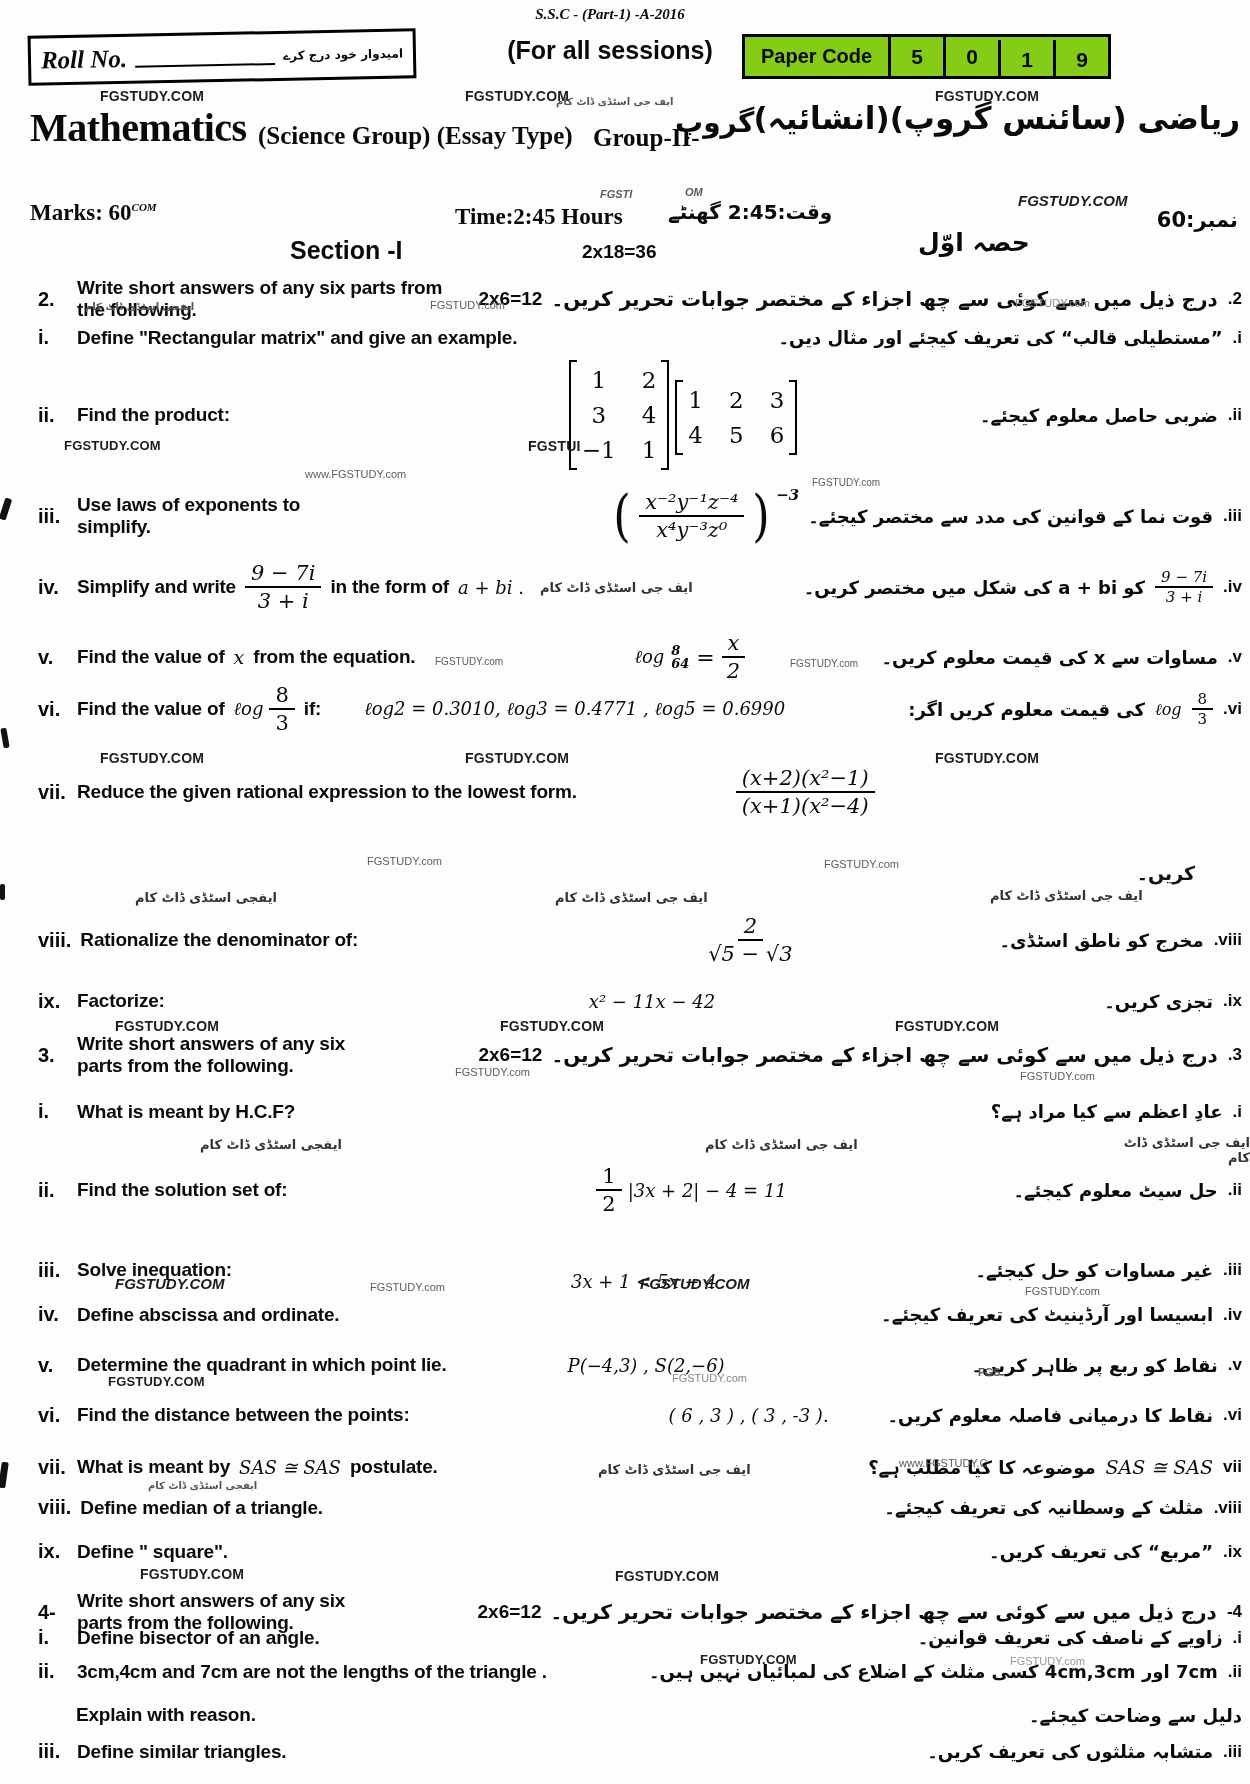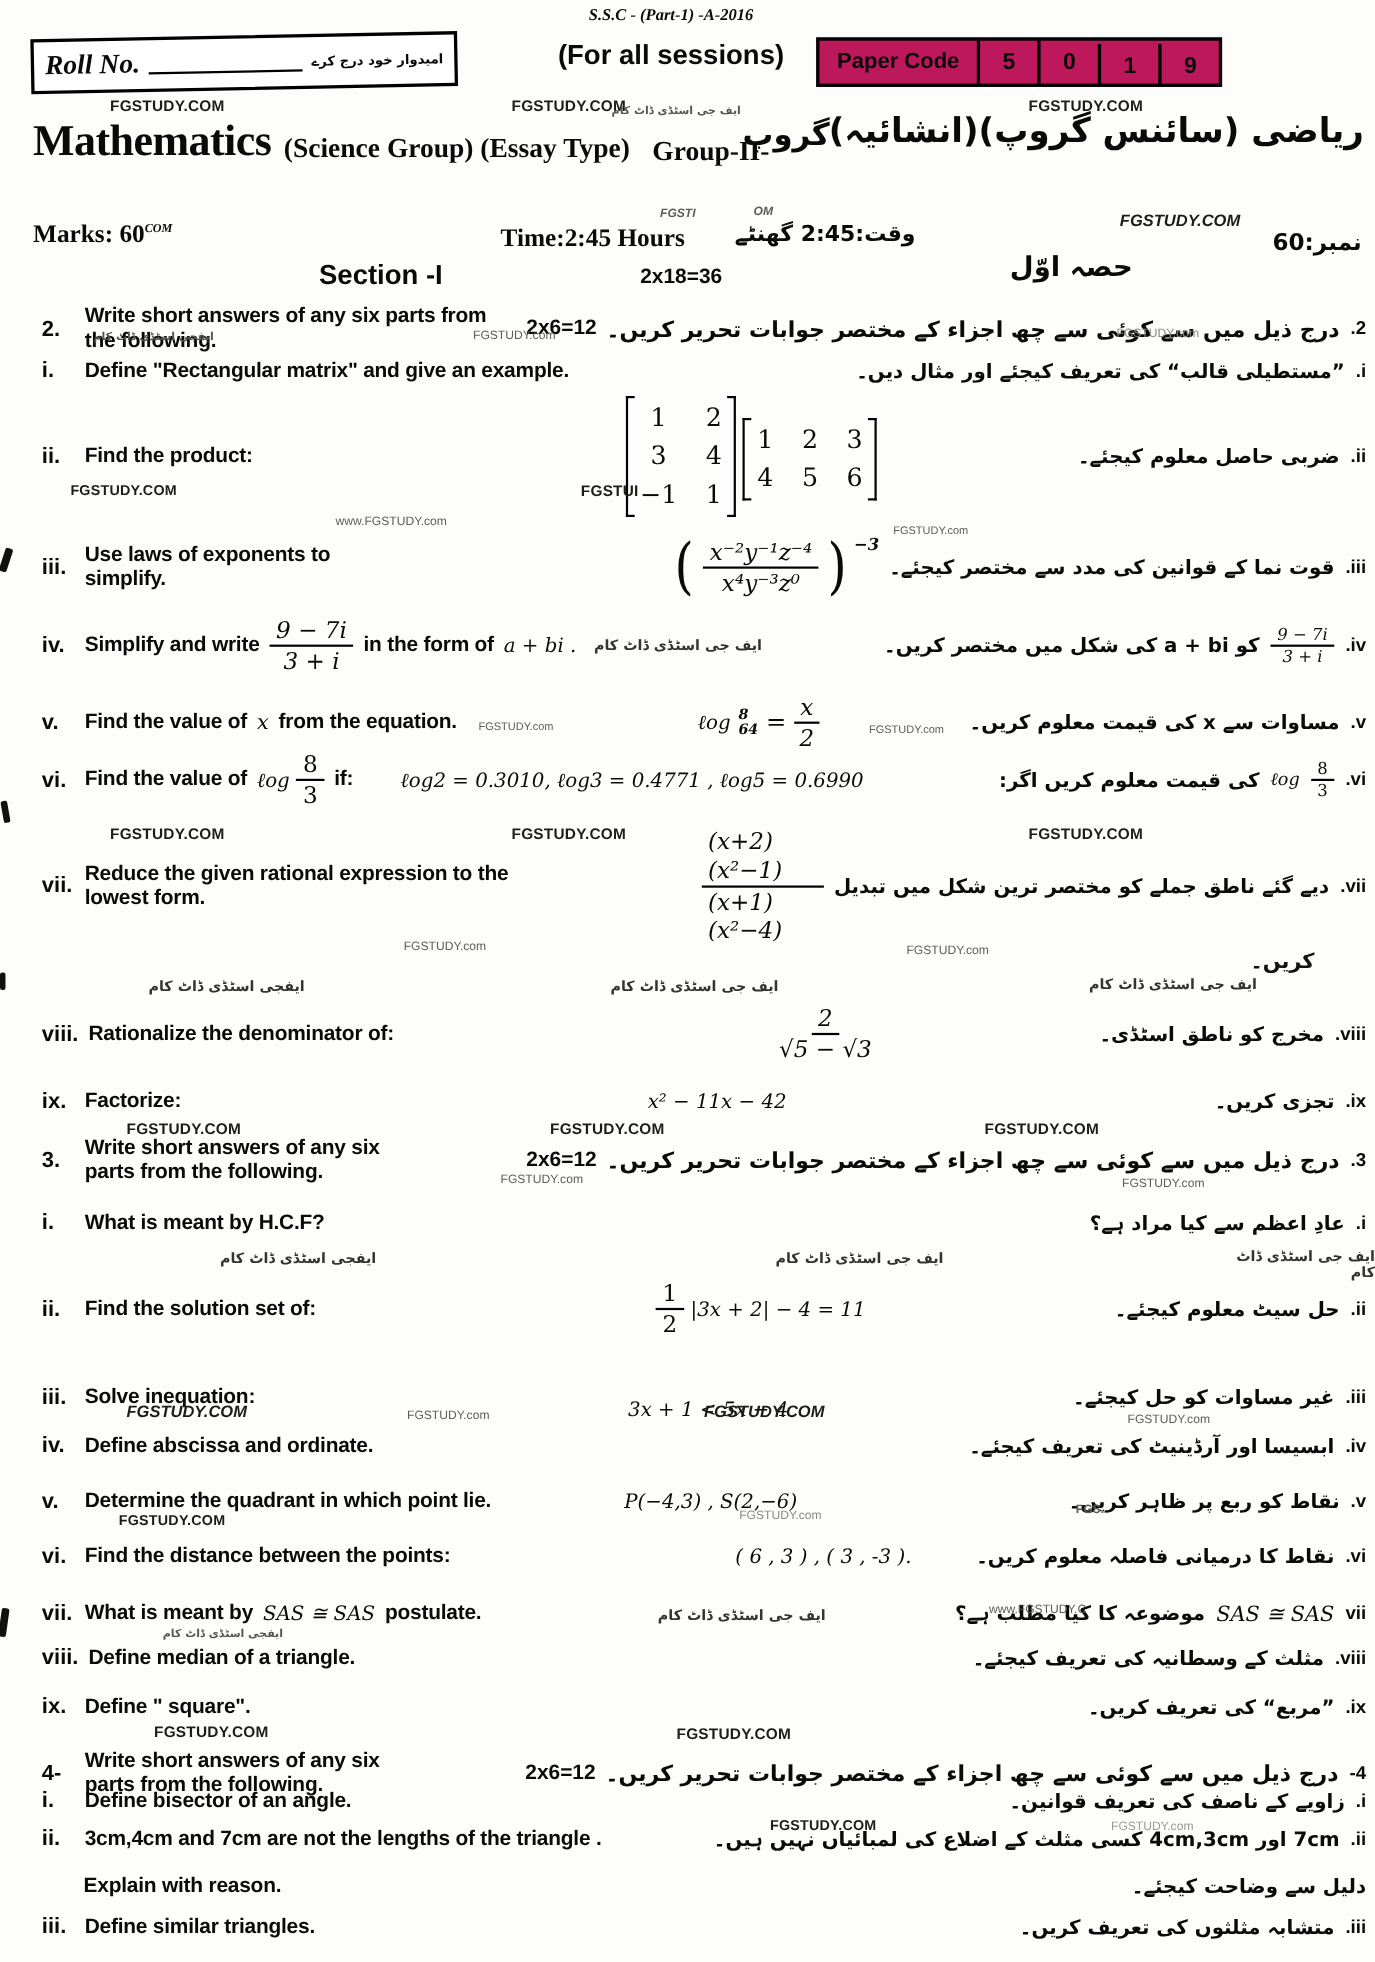--- a/index.html
+++ b/index.html
@@ -37,21 +37,21 @@
   .wmS{position:absolute;font-size:11px;color:#5c5c5c;}
   .wmU{position:absolute;font-family:"DejaVu Sans",sans-serif;font-size:13px;font-weight:bold;color:#333;direction:rtl;}
   .wmU.t{font-size:10px;color:#555;}
   
   .examref{position:absolute;left:430px;top:6px;width:360px;text-align:center;font-family:"Liberation Serif",serif;font-style:italic;font-weight:bold;font-size:15px;}
   .rollbox{position:absolute;left:28px;top:32px;width:362px;height:44px;border:3px solid #000;display:flex;align-items:center;padding:0 10px;transform:rotate(-1.1deg);background:#fff;}
   .rolllabel{font-family:"Liberation Serif",serif;font-style:italic;font-weight:bold;font-size:25px;}
   .rollline{flex:1;border-bottom:2px solid #000;height:16px;margin:0 8px;}
   .rollurdu{font-family:"DejaVu Sans",sans-serif;font-size:12px;font-weight:bold;direction:rtl;}
   .sessions{position:absolute;left:430px;top:36px;width:360px;text-align:center;font-weight:bold;font-size:25px;}
-  .pcbox{position:absolute;left:742px;top:34px;display:flex;border:3px solid #000;background:#be185d;}
+  .pcbox{position:absolute;left:742px;top:34px;display:flex;border:3px solid #000;background:#84cc16;}
   .pclabel{font-weight:bold;font-size:20px;padding:8px 16px;}
   .pccell{width:52px;border-left:3px solid #000;display:flex;align-items:center;justify-content:center;font-weight:bold;font-size:21px;}
   .pccell.sk{transform:translateY(3px);}
   .subject{position:absolute;left:30px;top:104px;font-family:"Liberation Serif",serif;font-weight:bold;font-size:40px;letter-spacing:-0.5px;}
   .groups{position:absolute;left:258px;top:122px;font-family:"Liberation Serif",serif;font-weight:bold;font-size:25px;}
   .group2{position:absolute;left:593px;top:124px;font-family:"Liberation Serif",serif;font-weight:bold;font-size:25px;}
   .group2u{position:absolute;left:675px;top:106px;font-family:"DejaVu Sans",sans-serif;font-weight:bold;font-size:28px;direction:rtl;}
   .titleu{position:absolute;right:10px;top:100px;font-family:"DejaVu Sans",sans-serif;font-weight:bold;font-size:31px;direction:rtl;}
   .marks{position:absolute;left:30px;top:200px;font-family:"Liberation Serif",serif;font-weight:bold;font-size:23px;}
   .marks sup{font-size:11px;font-style:italic;}
@@ -249,24 +249,20 @@
 <span class="wmB" style="left:465px;top:750px;">FGSTUDY.COM</span>
 <span class="wmB" style="left:935px;top:750px;">FGSTUDY.COM</span>
 
 <div class="row" style="top:752px;min-height:80px;">
   <span class="qno">vii.</span>
   <span class="qtx">Reduce the given rational expression to the lowest form.</span>
   <span class="fr" style="margin-left:150px;">
     <span class="fn">(x+2)(x²−1)</span>
     <span class="fd">(x+1)(x²−4)</span>
   </span>
-  <span class="uc">
-    <span class="ut">دیے گئے ناطق جملے کو مختصر ترین شکل میں تبدیل</span>
-    <span class="un">.vii</span>
-  </span>
 </div>
 <span class="wmU" style="right:55px;top:862px;font-size:19px;color:#111;">کریں۔</span>
 <span class="wmS" style="left:367px;top:855px;">FGSTUDY.com</span>
 <span class="wmS" style="left:824px;top:858px;">FGSTUDY.com</span>
 
 <span class="wmU" style="left:135px;top:890px;">ایفجی اسٹڈی ڈاٹ کام</span>
 <span class="wmU" style="left:555px;top:890px;">ایف جی اسٹڈی ڈاٹ کام</span>
 <span class="wmU" style="left:990px;top:888px;">ایف جی اسٹڈی ڈاٹ کام</span>
 
 <div class="row" style="top:908px;min-height:64px;">

